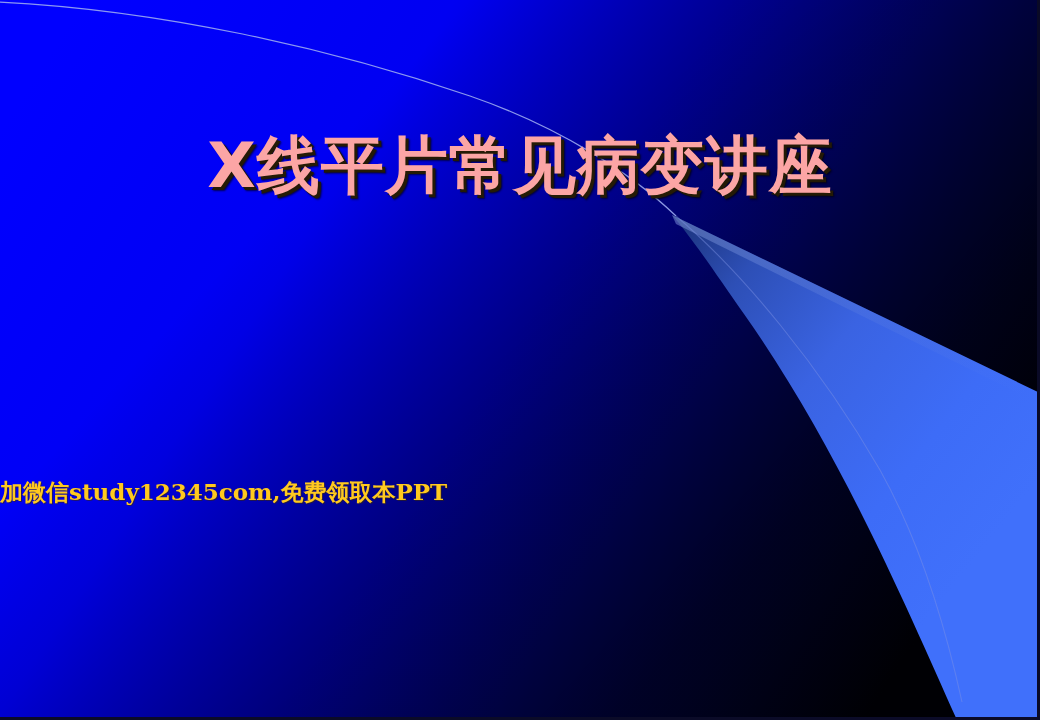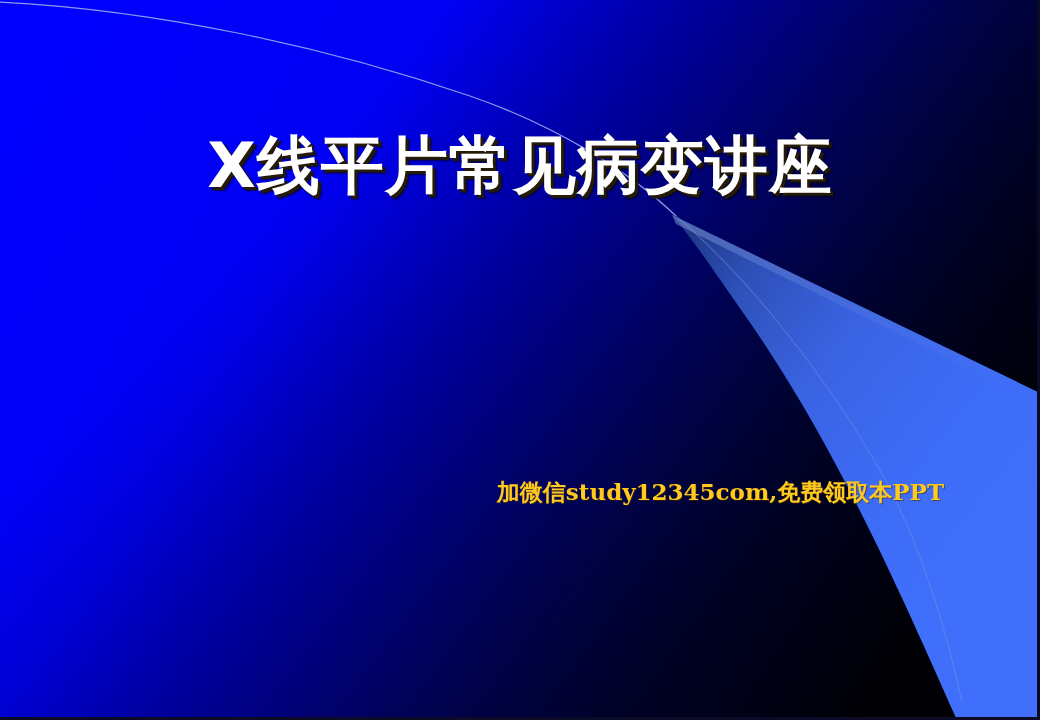--- a/index.html
+++ b/index.html
@@ -37,33 +37,33 @@
     z-index: 5;
   }
   #slide-title {
     display: block;
     margin: 0;
     font-family: "DejaVu Sans", "Liberation Sans", sans-serif;
     font-size: 63px;
     font-weight: 700;
     line-height: 1.08;
     letter-spacing: 1px;
-    color: #ffffff;
+    color: #fca5a5;
     text-shadow:
        3px 3px 0 #241a05,
        4px 4px 2px rgba(0,0,0,.65);
     white-space: nowrap;
   }
 
   #subtitle-block {
     position: absolute;
     left: 0;
     top: 478px;
     width: 944px;
-    text-align: right;
+    text-align: left;
     z-index: 5;
   }
   #slide-subtitle {
     display: block;
     margin: 0;
     font-family: "DejaVu Serif", "Liberation Serif", serif;
     font-size: 23px;
     font-weight: 700;
     line-height: 1.2;
     color: #ffc91e;

